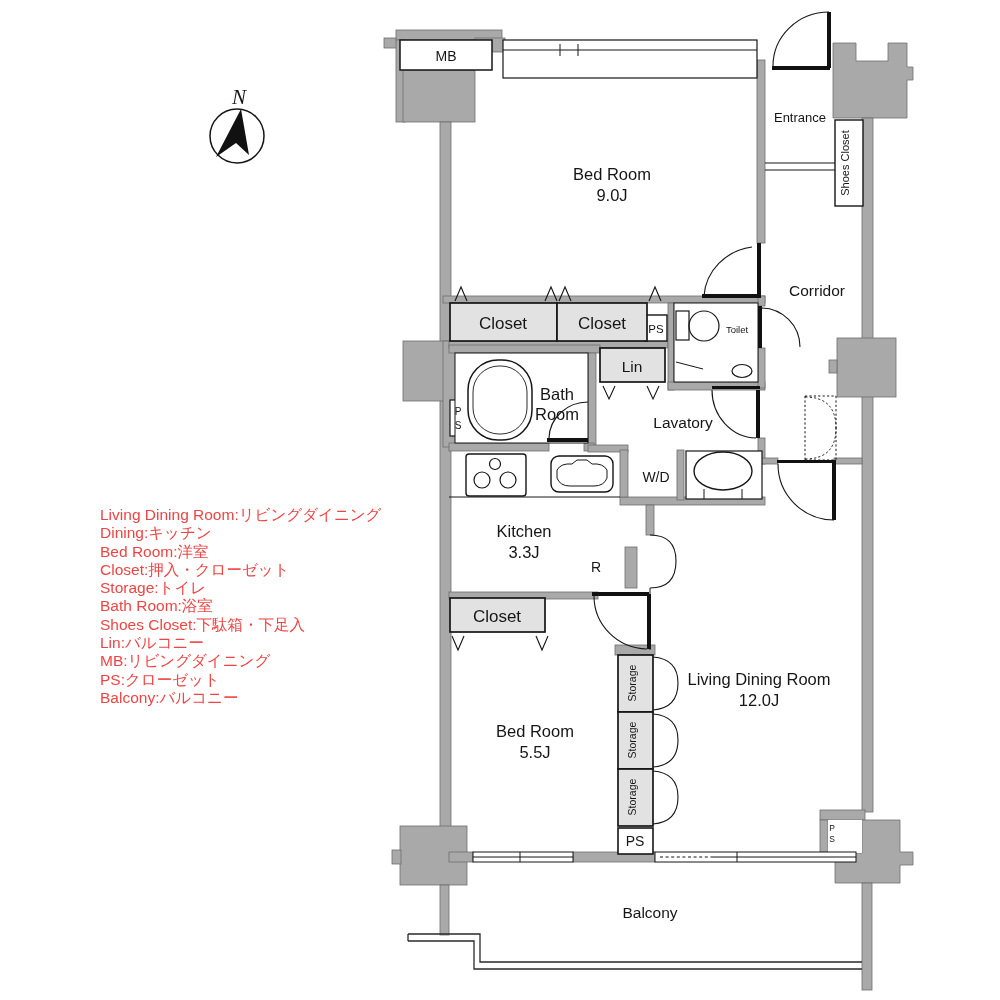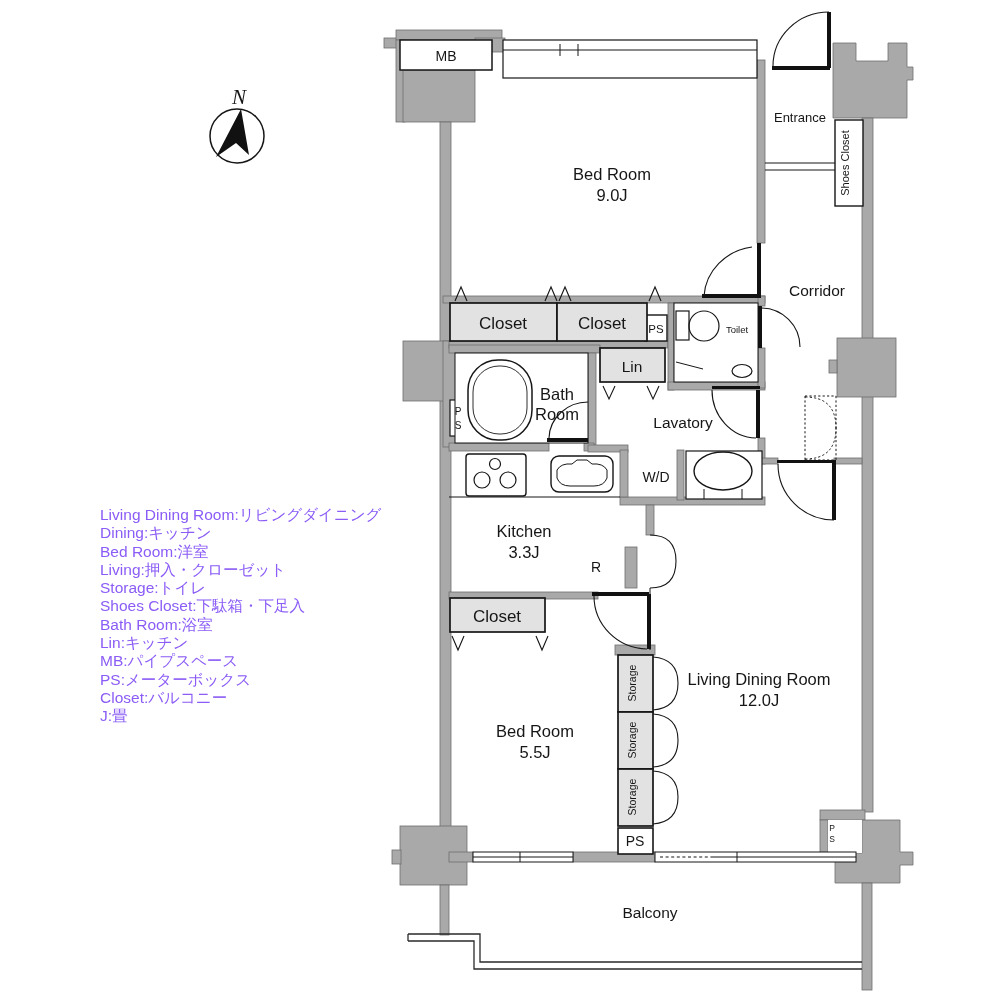--- a/index.html
+++ b/index.html
@@ -16,21 +16,21 @@
   .arc{fill:none;stroke:#161616;stroke-width:1.1;}
   .dash{fill:none;stroke:#161616;stroke-width:1.2;stroke-dasharray:3 2.6;}
   .dot{fill:none;stroke:#161616;stroke-width:1;stroke-dasharray:2.2 2.2;}
   .thin{fill:none;stroke:#161616;stroke-width:1;}
   .balc{fill:none;stroke:#2a2a2a;stroke-width:1.3;}
   .chev{fill:none;stroke:#161616;stroke-width:1.1;}
   .lbl{font-size:16.5px;}
   .lbl15{font-size:15.5px;}
   .lbl14{font-size:14px;}
   .sm{font-size:11px;}
-  #legend{position:absolute;left:100px;top:506px;color:#8b5cf6;font-size:15.5px;
+  #legend{position:absolute;left:100px;top:506px;color:#ef4444;font-size:15.5px;
           line-height:18.3px;white-space:nowrap;}
 </style>
 </head>
 <body>
 
 <div id="stage">
 
 <svg width="1000" height="1000" viewBox="0 0 1000 1000">
 
   <g>
@@ -258,24 +258,23 @@
     <text style="font-size:8.5px" x="832" y="831" text-anchor="middle">P</text>
     <text style="font-size:8.5px" x="832" y="842" text-anchor="middle">S</text>
     <text class="lbl15" x="650" y="918" text-anchor="middle">Balcony</text>
   </g>
 </svg>
 
 <div id="legend">
   <div>Living Dining Room:リビングダイニング</div>
   <div>Dining:キッチン</div>
   <div>Bed Room:洋室</div>
-  <div>Living:押入・クローゼット</div>
+  <div>Closet:押入・クローゼット</div>
   <div>Storage:トイレ</div>
+  <div>Bath Room:浴室</div>
   <div>Shoes Closet:下駄箱・下足入</div>
-  <div>Bath Room:浴室</div>
-  <div>Lin:キッチン</div>
-  <div>MB:パイプスペース</div>
-  <div>PS:メーターボックス</div>
-  <div>Closet:バルコニー</div>
-  <div>J:畳</div>
+  <div>Lin:バルコニー</div>
+  <div>MB:リビングダイニング</div>
+  <div>PS:クローゼット</div>
+  <div>Balcony:バルコニー</div>
 </div>
 
 </div>
 
 </body></html>

